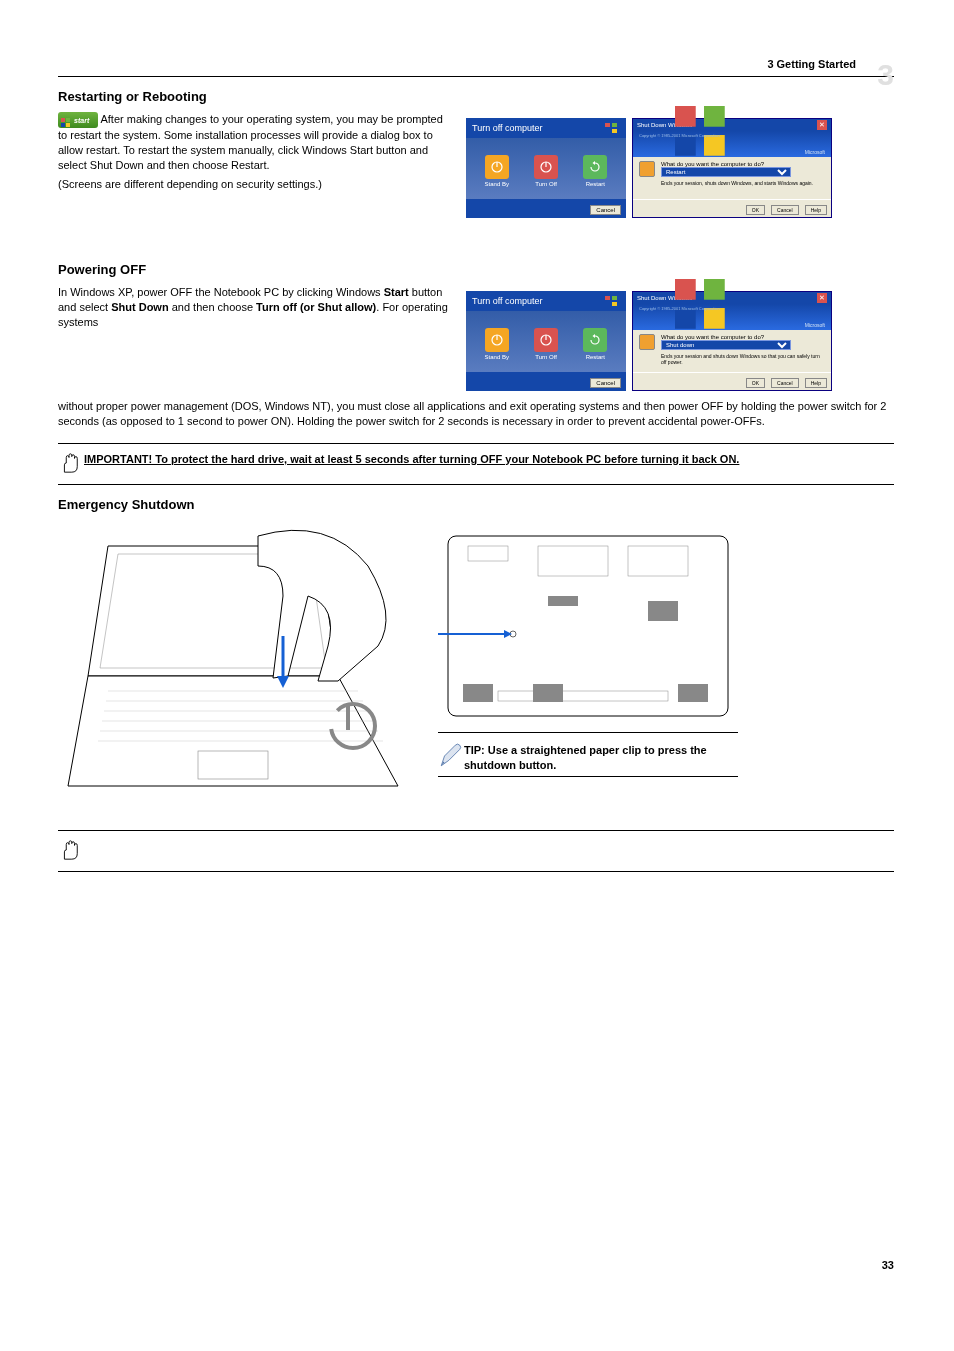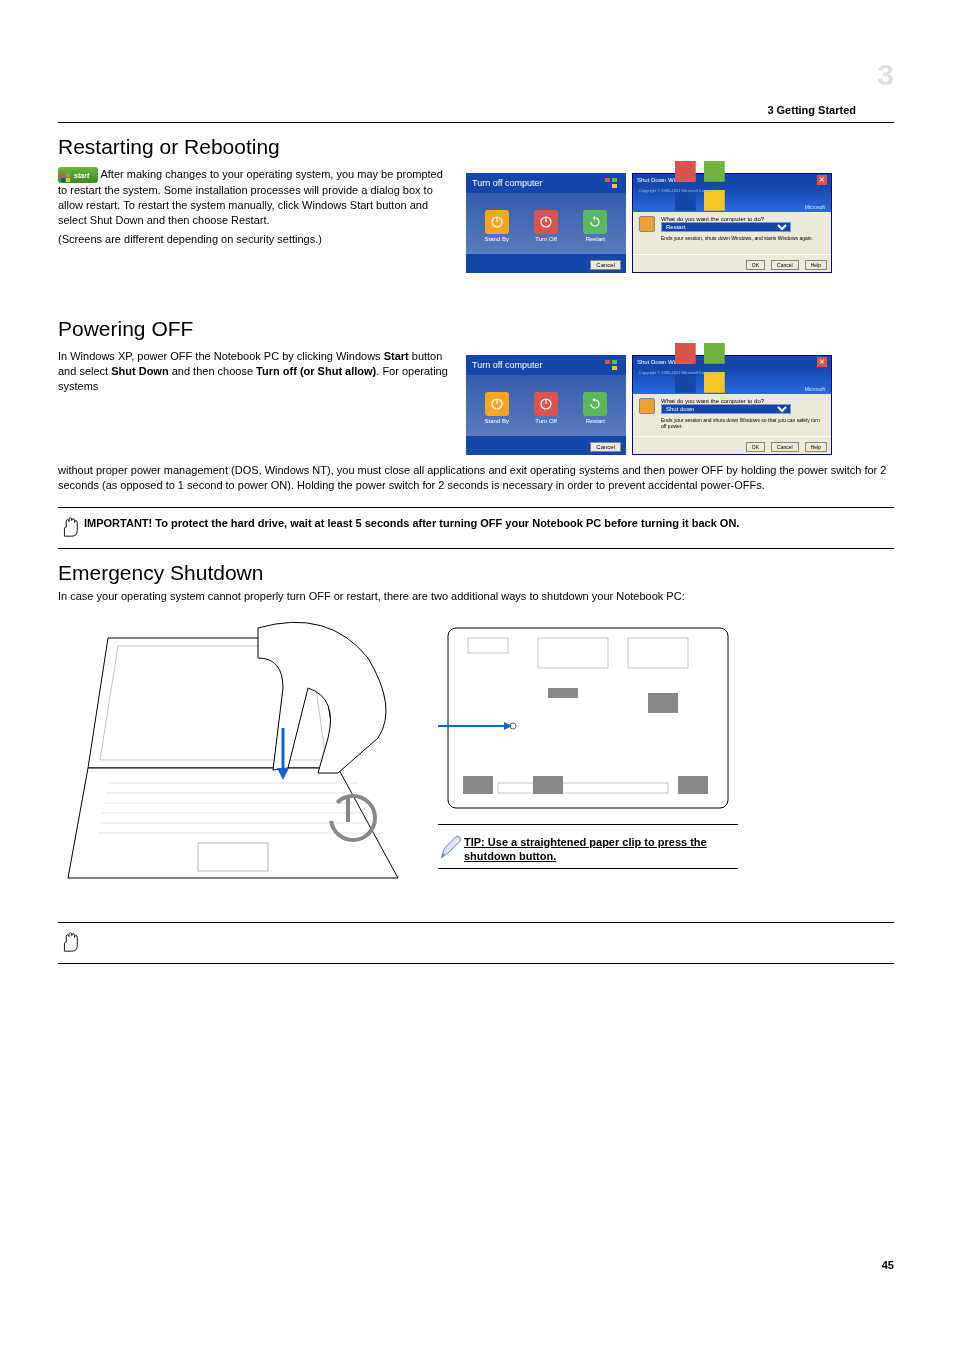--- a/index.html
+++ b/index.html
@@ -30,26 +30,25 @@
     right: 60px;
     font-size: 11px;
     font-weight: bold;
   }
   .section-header {
     font-size: 11px;
     font-weight: bold;
     text-align: right;
     margin-bottom: 6px;
     padding-right: 38px;
-    margin-top: 46px;
   }
   hr.thin { border: none; border-top: 1px solid #000; margin: 2px 0 8px 0; }
   h2 {
-    font-size: 21px;
-    font-weight: normal;
+    font-size: 13px;
+    font-weight: bold;
     margin: 12px 0 4px 0;
   }
   p { font-size: 11px; line-height: 1.35; margin: 4px 0; }
   .row { display: flex; gap: 18px; }
   .col-left { flex: 0 0 390px; }
   .col-right { flex: 1; }
   .start-btn {
     display: inline-block;
     width: 40px; height: 16px;
     background: linear-gradient(#6fb43f,#3e8a1f);
@@ -129,30 +128,30 @@
   .dlg-classic .content .block { margin-left:22px; }
   .dlg-classic .content select {
     width: 130px; font-size:6px; background:#1447a9; color:#fff; border:1px solid #7a96df;
   }
   .dlg-classic .content .desc { font-size:5px; line-height:1.2; margin-top:3px;}
   .dlg-classic .footer { background:#ece9d8; padding:2px 4px; text-align:right; border-top:1px solid #fff;}
   .dlg-classic .footer .btn {
     background:#ece9d8; border:1px solid #888; font-size:5px; padding:1px 5px; margin-left:3px;
   }
   
-  .note-row { display:flex; align-items:flex-start; margin:8px 0; }
+  .note-row { display:flex; align-items:flex-start; margin:8px 0;text-decoration:underline; }
   .note-icon { width:26px; flex:0 0 26px; }
   .note-icon svg { width:22px; height:22px; }
   .note-text { flex:1; font-size:11px; line-height:1.35; }
   .note-text b { font-weight:bold; }
   
   .emergency-images { display:flex; gap:20px; margin:14px 0 6px 0; align-items:flex-start;}
   .laptop-box { flex:0 0 360px; height:290px; position:relative; }
   .laptop-box svg { width:100%; height:100%; }
-  .bottom-box { flex:0 0 300px;text-decoration:underline; }
+  .bottom-box { flex:0 0 300px; }
   .power-symbol { display:inline-block; vertical-align:middle; }
   .tip-row { display:flex; align-items:flex-start; margin:10px 0 4px 0;}
   .tip-icon { width:26px; flex:0 0 26px; }
   .tip-text { flex:1; font-size:11px; line-height:1.35; }
   .hr-full { border:none; border-top:1px solid #000; margin: 4px 0; }
 </style>
 </head>
 <body>
 
 <div class="page">
@@ -372,21 +371,20 @@
     <div class="note-icon">
       <svg viewBox="0 0 24 24">
           <path d="M7 22 L7 14 Q7 12 9 12 L9 6 Q9 4 10.5 4 Q12 4 12 6 L12 4 Q12 2 13.5 2 Q15 2 15 4 L15 5 Q15 3 16.5 3 Q18 3 18 5 L18 7 Q18 5 19.5 5 Q21 5 21 7 L21 16 Q21 22 15 22 Z" fill="none" stroke="#000" stroke-width="1"></path>
         </svg>
     </div>
     <div class="note-text"><b>IMPORTANT! To protect the hard drive, wait at least 5 seconds after turning OFF your Notebook PC before turning it back ON.</b></div>
   </div>
   <hr class="hr-full">
 
   <h2 style="margin-top:12px;">Emergency Shutdown</h2>
-  <p>In case your operating system cannot properly turn OFF or restart, there are two additional ways to shutdown your Notebook PC:</p>
 
   <div class="emergency-images">
     <div class="laptop-box">
       <svg viewBox="0 0 360 290">
 
         <polygon points="50,20 260,20 280,150 30,150" fill="#fff" stroke="#000" stroke-width="1"></polygon>
         <polygon points="60,28 252,28 268,142 42,142" fill="#fff" stroke="#888" stroke-width="0.5"></polygon>
 
         <polygon points="30,150 280,150 340,260 10,260" fill="#fff" stroke="#000" stroke-width="1"></polygon>
 
@@ -453,14 +451,14 @@
   <hr class="hr-full" style="margin-top:14px;">
   <div class="note-row">
     <div class="note-icon">
       <svg viewBox="0 0 24 24">
           <path d="M7 22 L7 14 Q7 12 9 12 L9 6 Q9 4 10.5 4 Q12 4 12 6 L12 4 Q12 2 13.5 2 Q15 2 15 4 L15 5 Q15 3 16.5 3 Q18 3 18 5 L18 7 Q18 5 19.5 5 Q21 5 21 7 L21 16 Q21 22 15 22 Z" fill="none" stroke="#000" stroke-width="1"></path>
         </svg>
     </div>
   </div>
   <hr class="hr-full">
 
-  <div class="page-number-bottom">45</div>
+  <div class="page-number-bottom">33</div>
 </div>
 
 </body></html>

